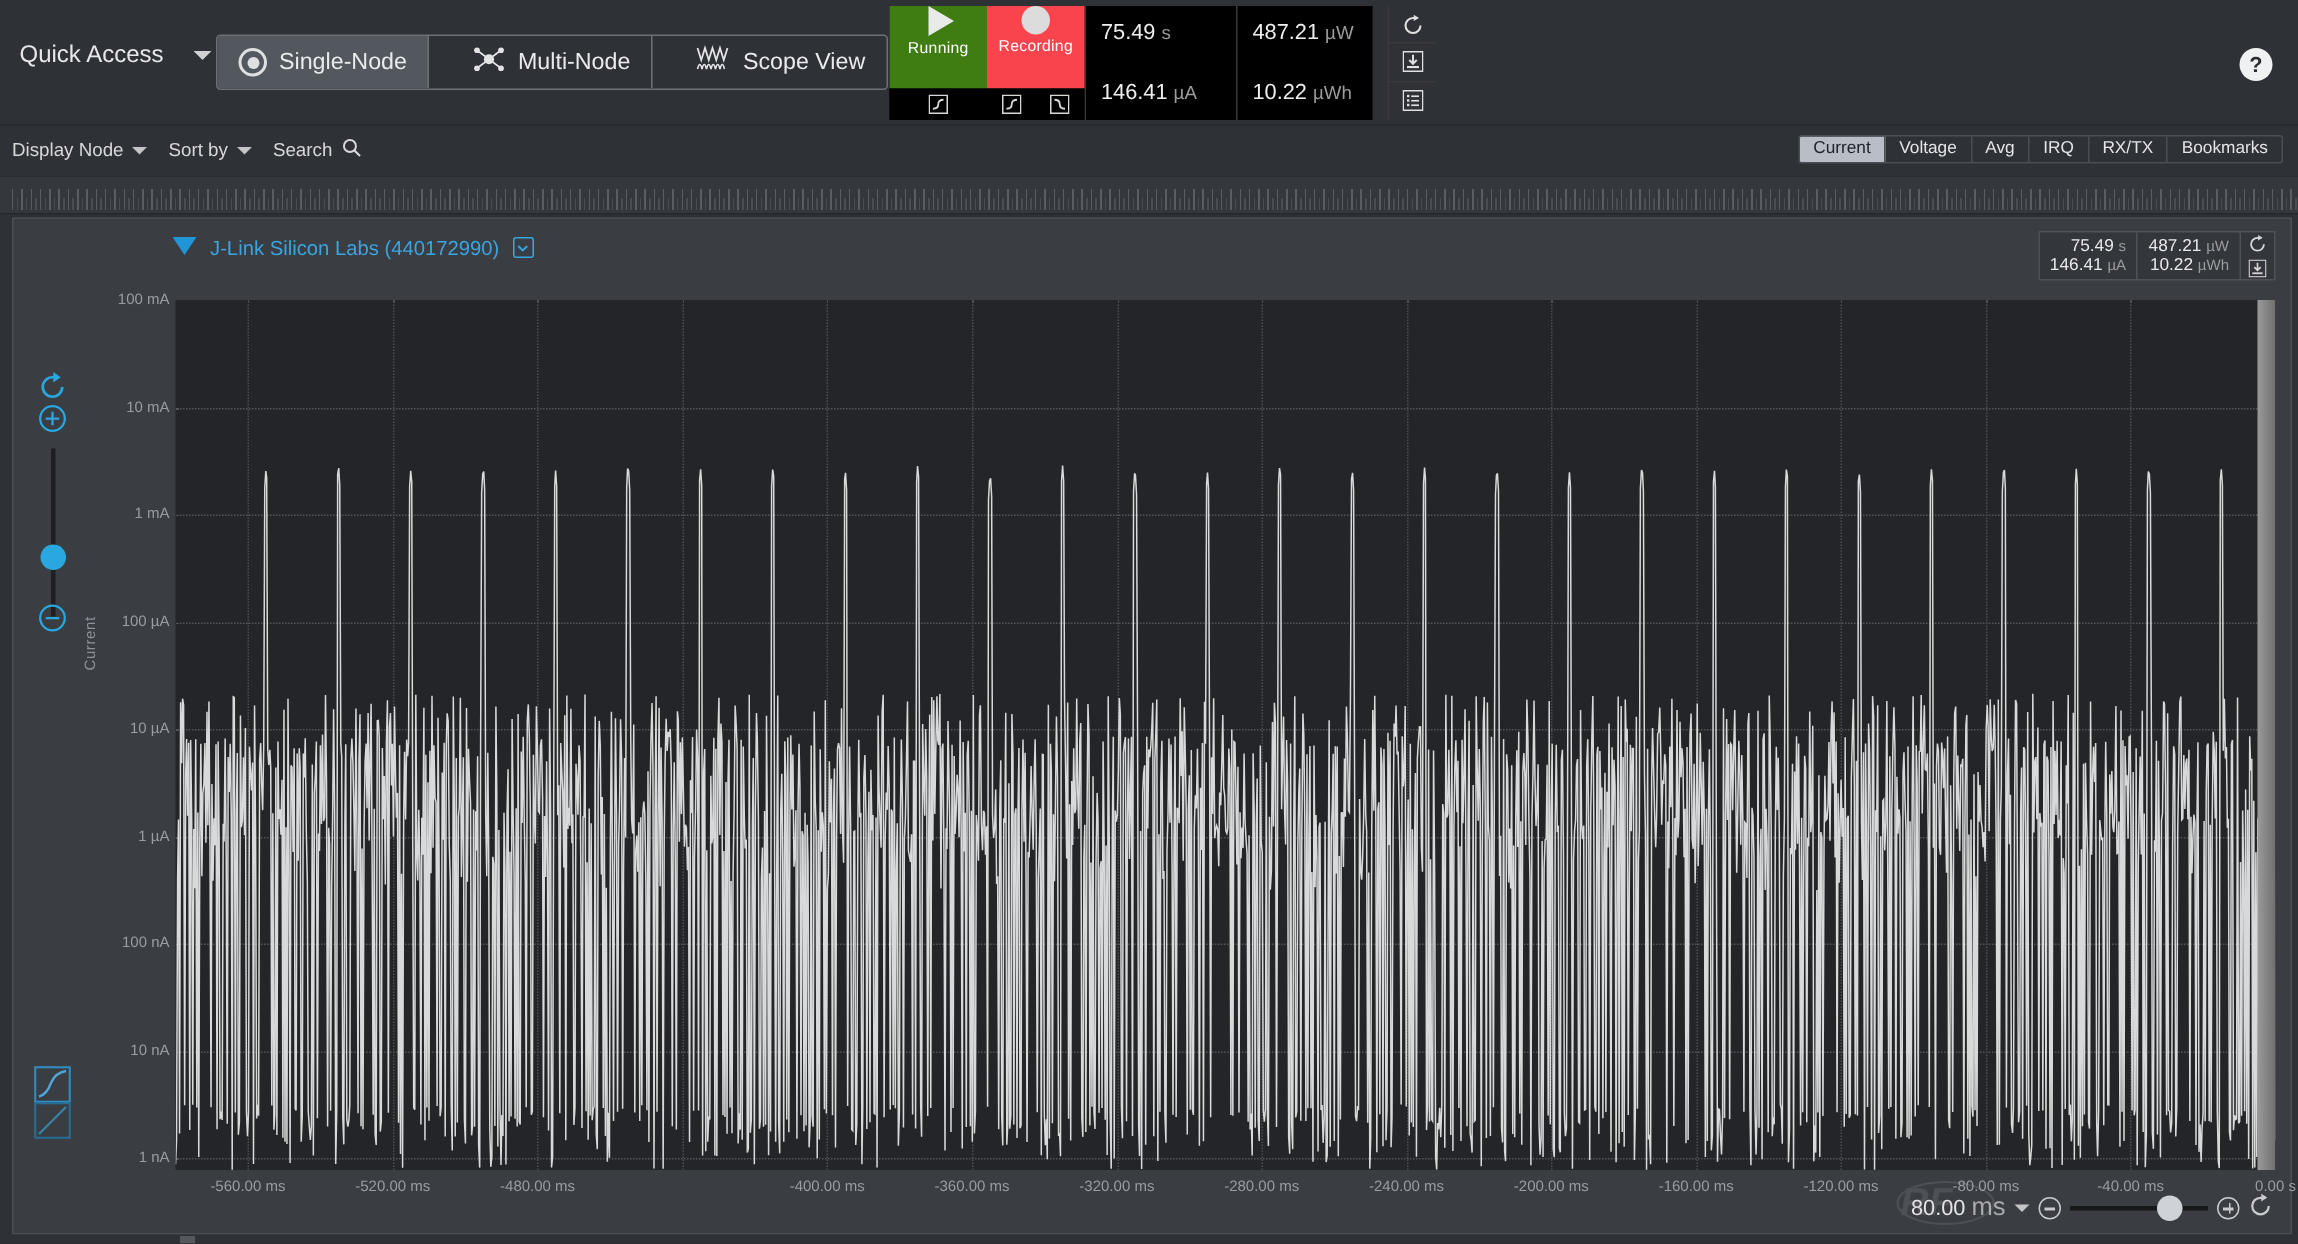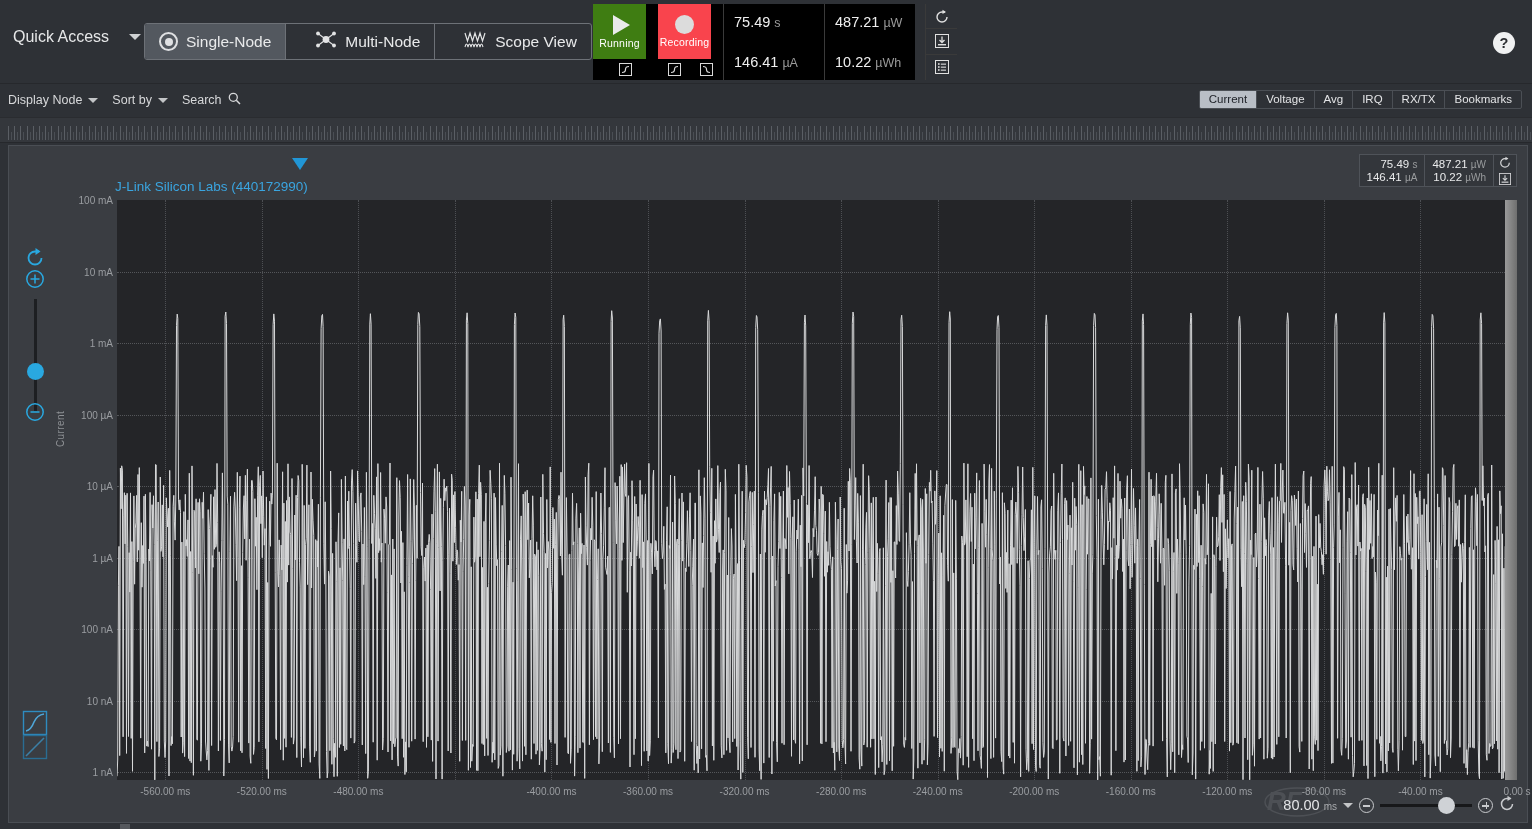--- a/index.html
+++ b/index.html
@@ -45,22 +45,22 @@
   .ic-single::after { content: ""; position: absolute; left: 3.5px; top: 3.5px;
     width: 8px; height: 8px; border-radius: 50%; background: #dfe0e2; }
   .ic-multi, .ic-scope { flex: 0 0 auto; }
 
   .transport {
     position: absolute; left: 593px; top: 4px; width: 322px; height: 76px;
     background: #000; display: flex;
   }
   .tp-col { position: relative; }
   .tp-btn {
-    width: 53px; height: 55px; display: flex; flex-direction: column;
-    align-items: center; justify-content: center; cursor: pointer;
+    width: 65px; height: 55px; display: flex; flex-direction: column;
+    align-items: center; justify-content: flex-start; cursor: pointer;
   }
   .tp-run { background: #3f7d12; }
   .tp-rec { background: #f9444d; }
   .tp-caption { font-size: 10.5px; color: #fff; margin-top: 2px; letter-spacing: .2px; }
   .play-tri {
     width: 0; height: 0; border-left: 17px solid #e9eaea;
     border-top: 10px solid transparent; border-bottom: 10px solid transparent;
     margin-left: 4px;
   }
   .rec-dot { width: 19px; height: 19px; border-radius: 50%; background: #dcdcdc; }
@@ -126,21 +126,21 @@
   }
 
   
   .panel {
     position: absolute; left: 8px; top: 145px; width: 1520px; height: 678px;
     background: #3a3d42; border: 1px solid #4a4e54;
   }
   .panel-head { position: relative; height: 46px; }
   .node-title {
     position: absolute; left: 106px; top: 12px;
-    display: flex; align-items: flex-end; gap: 9px; flex-direction: column;
+    display: flex; align-items: flex-start; gap: 9px;
   }
   .tri-down {
     width: 0; height: 0; border-left: 8px solid transparent;
     border-right: 8px solid transparent; border-top: 12px solid #2196d6; cursor: pointer;
   }
   .node-name { color: #3aa5e0; font-size: 13.5px; }
   .node-box {
     width: 14px; height: 14px; border: 1px solid #3aa5e0; border-radius: 2px;
     display: flex; align-items: center; justify-content: center; cursor: pointer;
   }
@@ -210,21 +210,21 @@
   .xtick {
     position: absolute; color: #9a9da1; font-size: 10px;
     transform: translateX(-50%); white-space: nowrap;
   }
 
   .zoombar {
     position: absolute; right: 12px; bottom: 4px; height: 26px;
     display: flex; align-items: center; gap: 6px;
   }
   .zb-label { color: #e4e5e7; font-size: 14.5px; }
-  .zb-unit { color: #a9abae; font-size: 10px; }
+  .zb-unit { color: #a9abae; font-size: 17px; }
   .zb-track { width: 92px; height: 3px; background: #17181a; position: relative; }
   .zb-thumb {
     position: absolute; left: 58px; top: -7px; width: 17px; height: 17px;
     border-radius: 50%; background: #cfd2d6; cursor: pointer;
   }
   .circ-btn {
     width: 15px; height: 15px; border-radius: 50%; border: 1px solid #c8cacd;
     position: relative; cursor: pointer;
   }
   .circ-btn::before {

